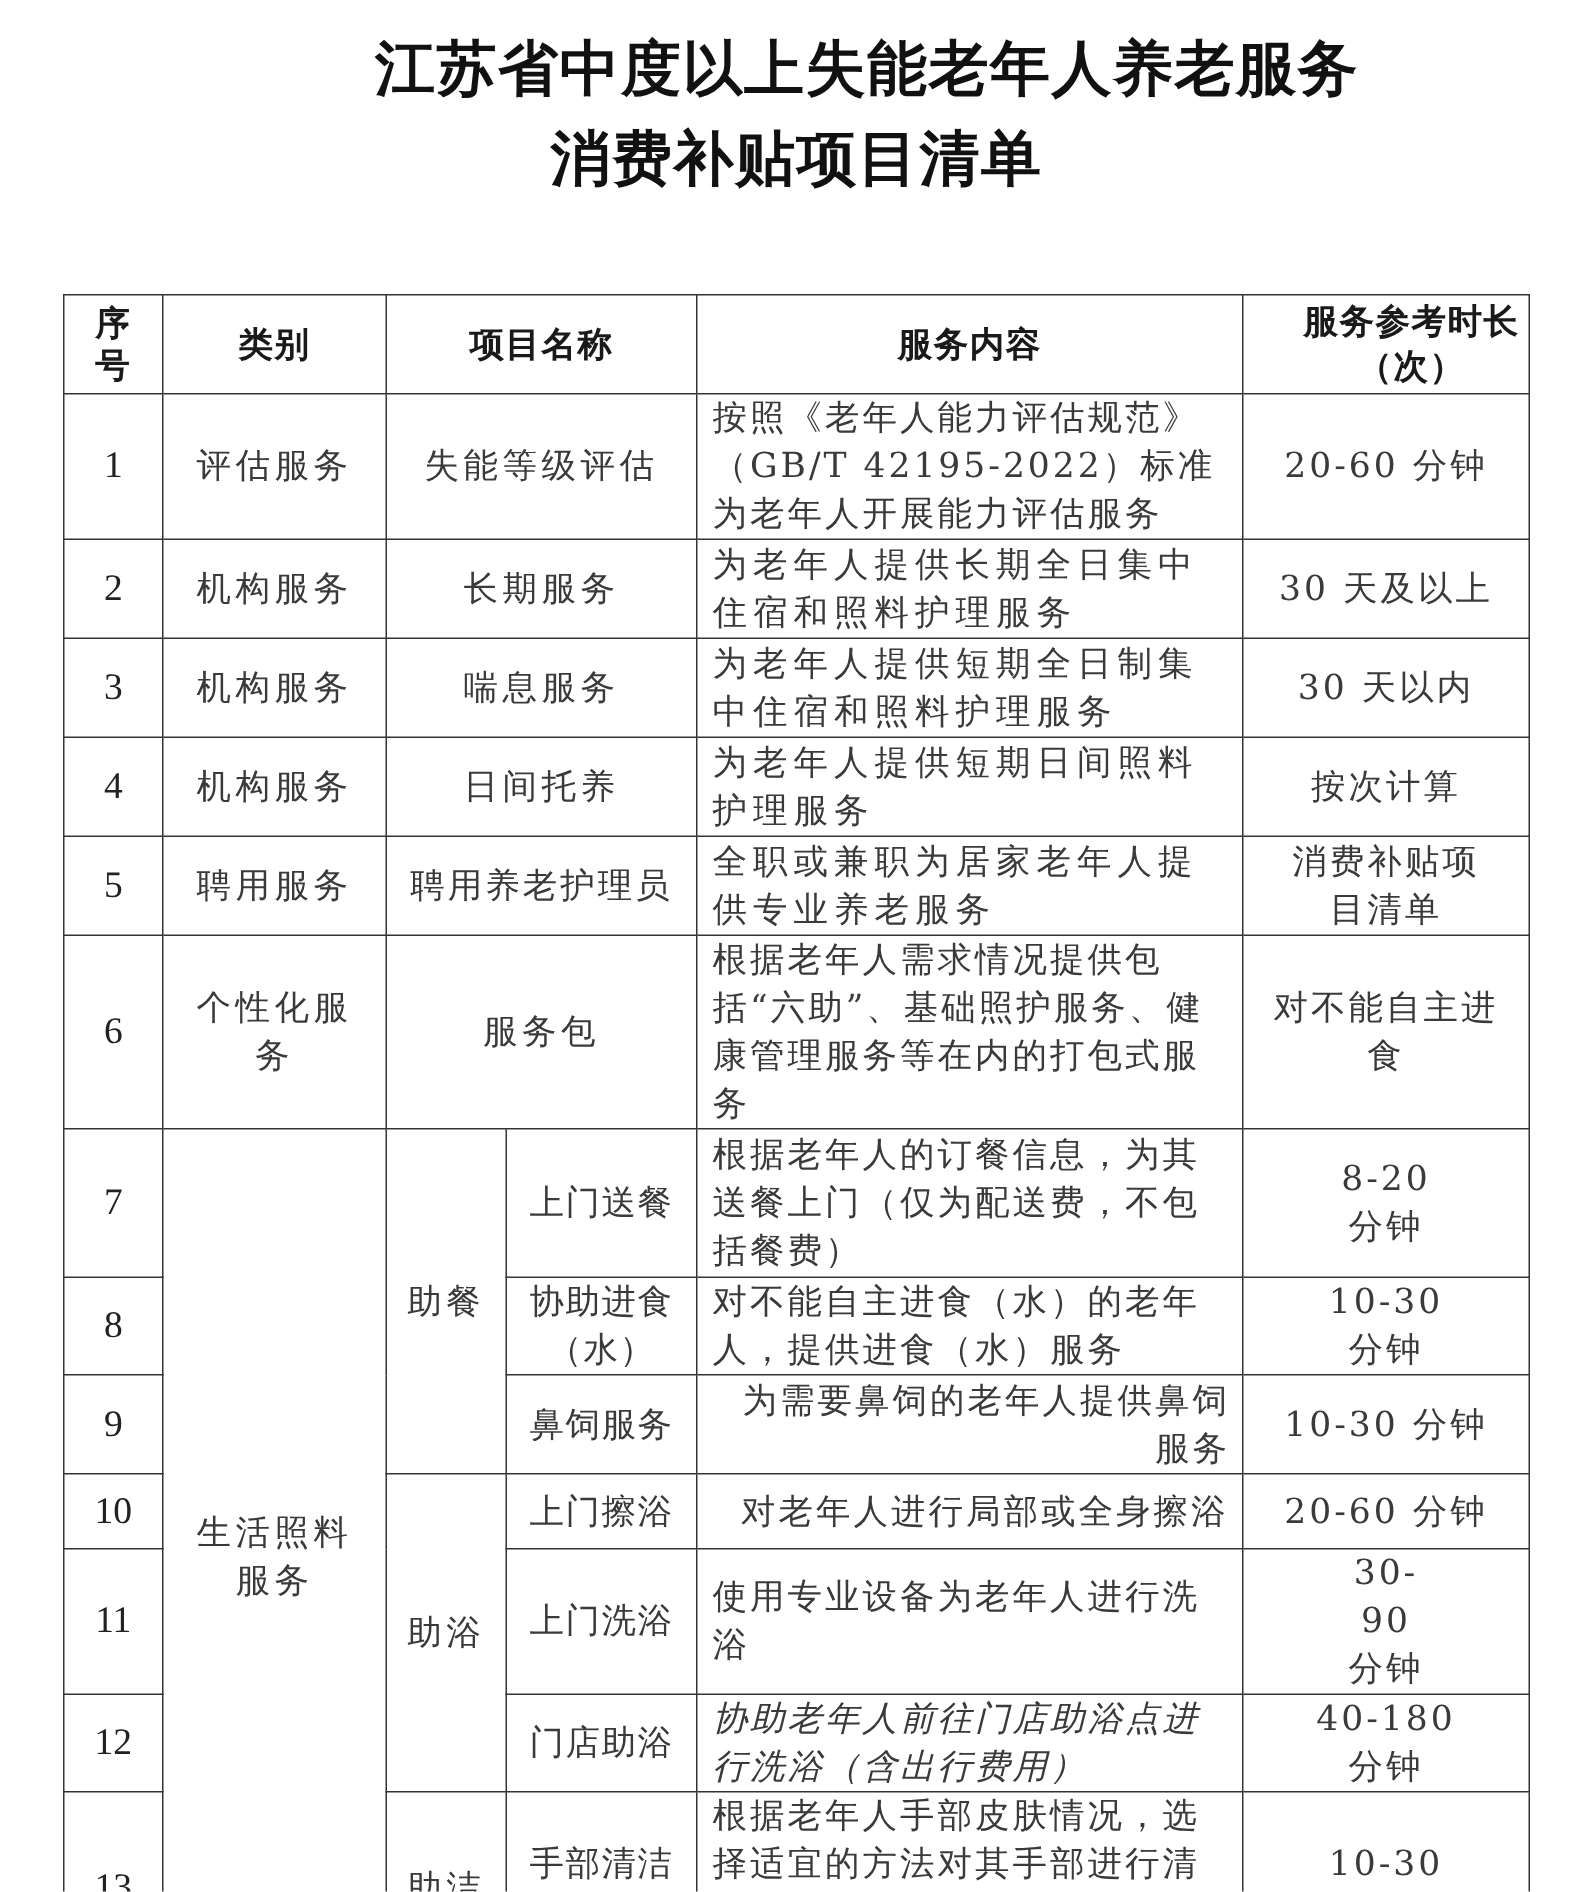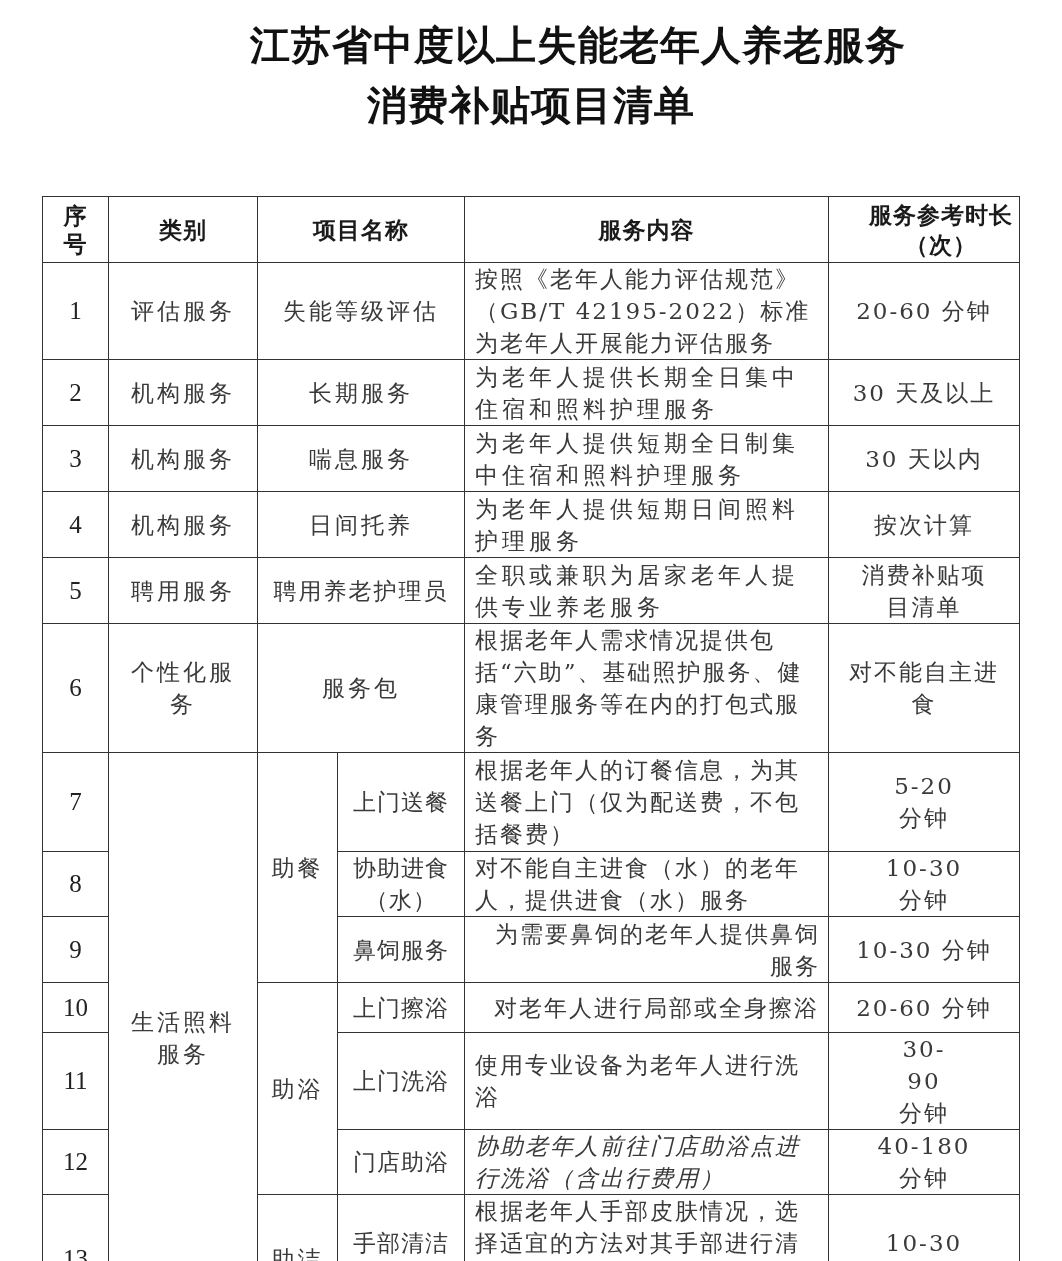--- a/index.html
+++ b/index.html
@@ -85,21 +85,21 @@
     <td class="content" style="letter-spacing:2px;">根据老年人需求情况提供包括“六助”、基础照护服务、健康管理服务等在内的打包式服务</td>
     <td class="dur" style="padding:0 14px;">对不能自主进食</td>
   </tr>
 
   <tr style="height:99px">
     <td class="num">7</td>
     <td rowspan="7" style="padding:0 20px;">生活照料服务</td>
     <td rowspan="3">助餐</td>
     <td style="letter-spacing:1px;">上门送餐</td>
     <td class="content" style="letter-spacing:2px;">根据老年人的订餐信息，为其送餐上门（仅为配送费，不包括餐费）</td>
-    <td class="dur" style="padding:0 50px;">5-20 分钟</td>
+    <td class="dur" style="padding:0 50px;">8-20 分钟</td>
   </tr>
 
   <tr style="height:65px">
     <td class="num">8</td>
     <td style="letter-spacing:1px;">协助进食（水）</td>
     <td class="content" style="letter-spacing:2px;">对不能自主进食（水）的老年人，提供进食（水）服务</td>
     <td class="dur" style="padding:0 50px;">10-30 分钟</td>
   </tr>
 
   <tr style="height:66px">

